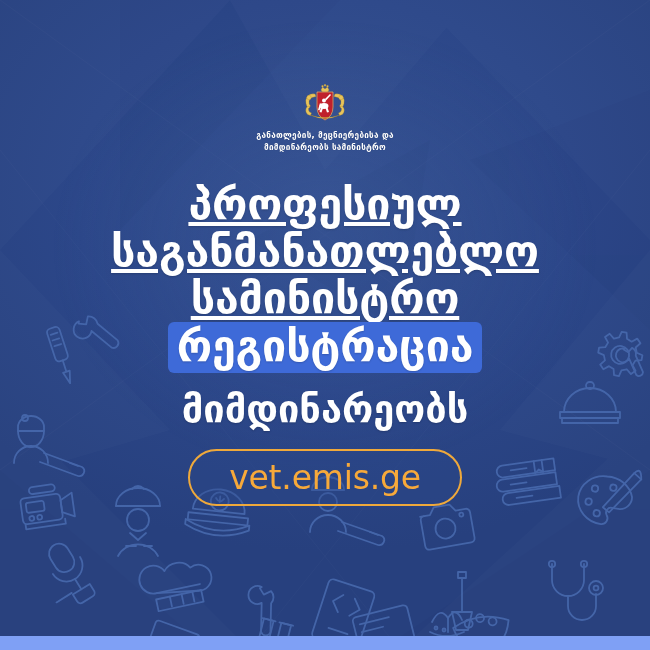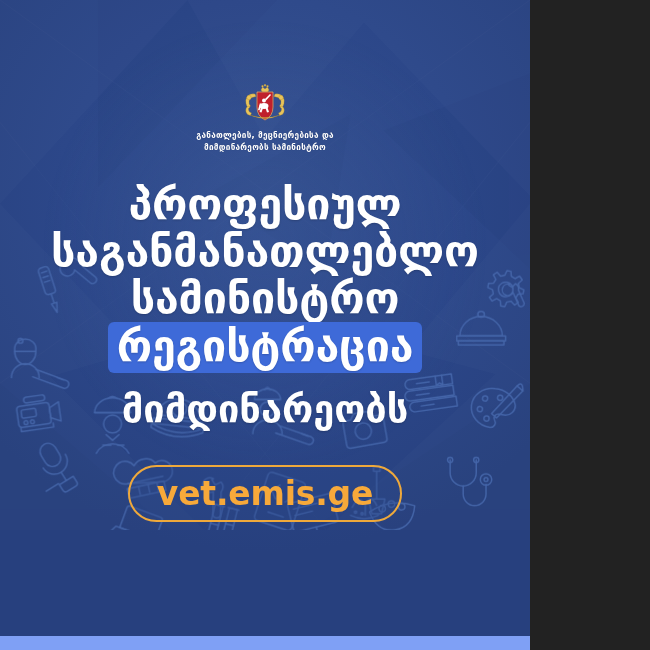--- a/index.html
+++ b/index.html
@@ -3,21 +3,21 @@
 <meta charset="utf-8">
 <title>VET Registration Banner</title>
 <style>
   html, body {
     margin: 0;
     padding: 0;
     background: #222;
   }
   #poster {
     position: relative;
-    width: 530px;
+    width: 650px;
     height: 650px;
     overflow: hidden;
     background: #2c4789;
     font-family: "DejaVu Sans", "Liberation Sans", sans-serif;
     user-select: none;
   }
 
   
   .bg-base {
     position: absolute;
@@ -83,20 +83,21 @@
 
   .headline {
     margin-top: 28px;
     text-align: center;
     color: #ffffff;
     font-weight: 800;
     font-size: 43px;
     line-height: 47px;
     letter-spacing: -0.2px;
     text-shadow: 0 1px 2px rgba(0,0,0,.18);
+    text-decoration: underline;
   }
   .headline .ln { display: block; white-space: nowrap; }
 
   .hl-wrap { display: block; line-height: 47px; }
   .hl {
     display: inline-block;
     background: #3e6ad8;
     color: #ffffff;
     padding: 1px 9px 3px 9px;
     border-radius: 6px;
@@ -107,32 +108,32 @@
     text-align: center;
     color: #ffffff;
     font-weight: 800;
     font-size: 38px;
     line-height: 44px;
     text-shadow: 0 1px 2px rgba(0,0,0,.18);
   }
   .subline .ln { display: block; white-space: nowrap; }
 
   .url-pill {
-    margin-top: 34px;
+    margin-top: 18px;
     display: inline-flex;
     align-items: center;
     justify-content: center;
     min-width: 218px;
     height: 53px;
     padding: 0 26px;
     border: 2.5px solid #efa93b;
     border-radius: 30px;
     color: #f7a93a;
     font-size: 33px;
-    font-weight: 700;
+    font-weight: 400;
     letter-spacing: -0.2px;
     background: rgba(44,71,137,.35);
   }
 </style>
 </head>
 <body>
 
 <div id="poster">
 
   <div class="bg-base"></div>

